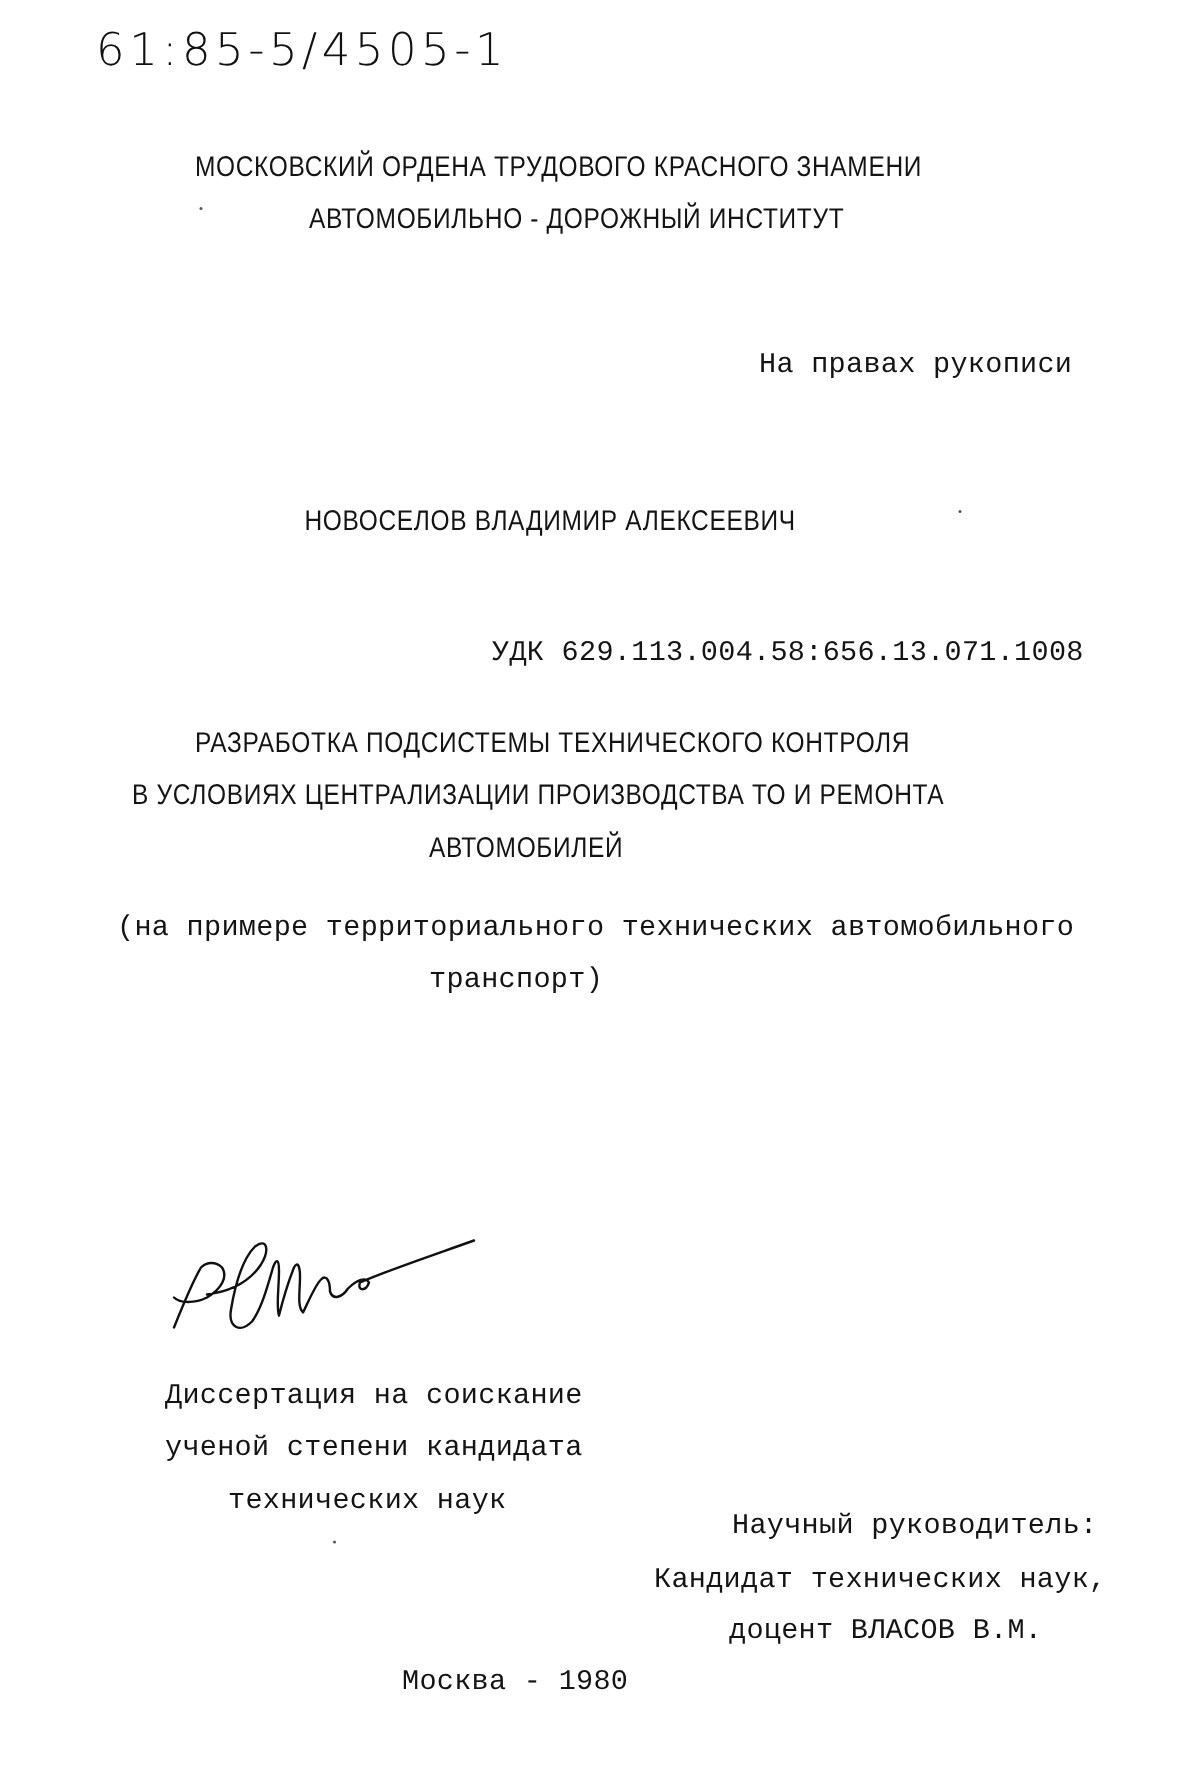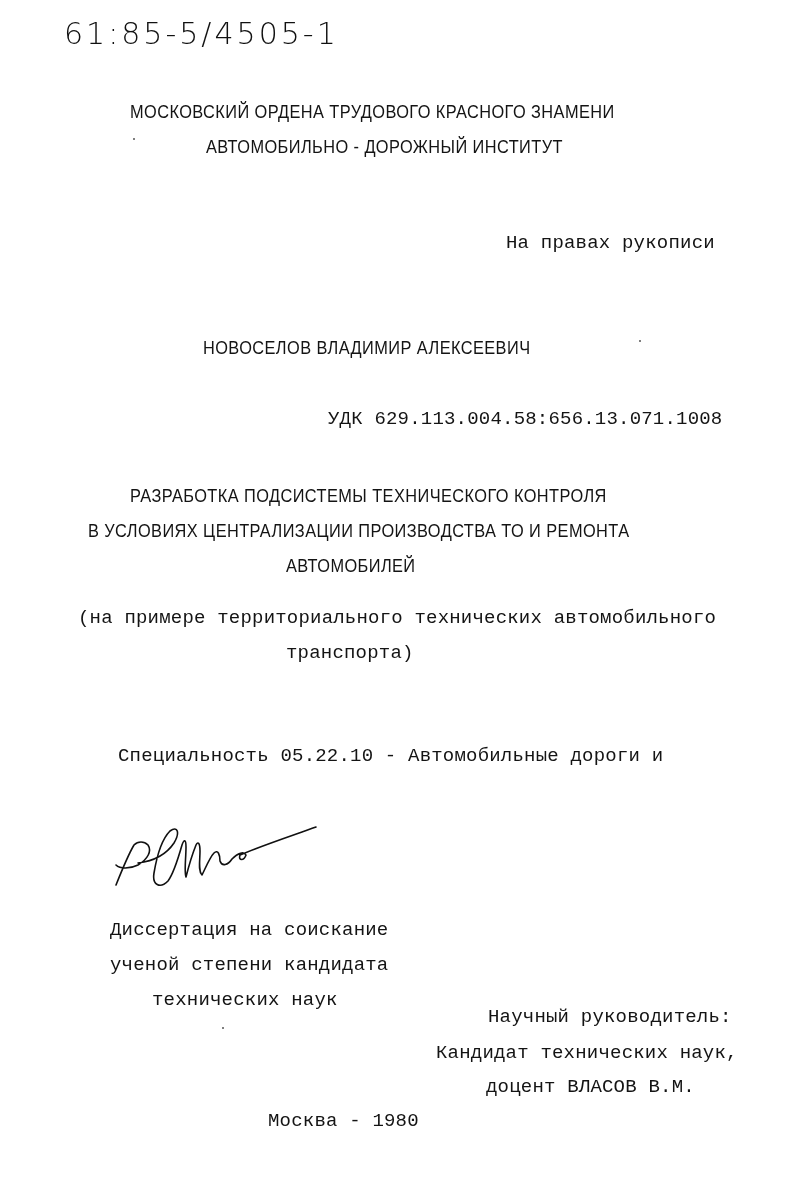--- a/index.html
+++ b/index.html
@@ -19,30 +19,29 @@
 
   <div class="abs hand" style="left:64px; top:16px;">61:85-5/4505-1</div>
 
   <div class="abs caps" style="left:130px; top:101px;">МОСКОВСКИЙ  ОРДЕНА  ТРУДОВОГО  КРАСНОГО  ЗНАМЕНИ</div>
   <div class="abs caps" style="left:206px; top:136px;">АВТОМОБИЛЬНО - ДОРОЖНЫЙ ИНСТИТУТ</div>
 
   <div class="abs mono" style="left:506px; top:232px;">На правах рукописи</div>
 
   <div class="abs caps" style="left:203px; top:337px;">НОВОСЕЛОВ   ВЛАДИМИР   АЛЕКСЕЕВИЧ</div>
 
-  <div class="abs mono" style="left:328px; top:408px;">УДК 629.113.004.58:656.13.071.1008</div>
+  <div class="abs mono" style="left:328px; top:424px;">УДК 629.113.004.58:656.13.071.1008</div>
 
   <div class="abs caps" style="left:130px; top:485px;">РАЗРАБОТКА ПОДСИСТЕМЫ ТЕХНИЧЕСКОГО КОНТРОЛЯ</div>
   <div class="abs caps" style="left:88px; top:520px;">В УСЛОВИЯХ ЦЕНТРАЛИЗАЦИИ ПРОИЗВОДСТВА ТО И РЕМОНТА</div>
   <div class="abs caps" style="left:286px; top:555px;">АВТОМОБИЛЕЙ</div>
 
   <div class="abs mono" style="left:78px; top:607px;">(на примере территориального технических автомобильного</div>
-  <div class="abs mono" style="left:286px; top:642px;">транспорта)</div>
+  <div class="abs mono" style="left:286px; top:642px;">транспорт)</div>
 
-  <div class="abs mono" style="left:118px; top:745px;">Специальность 05.22.10 - Автомобильные дороги и</div>
 
   <svg class="sig" width="215" height="80" viewBox="0 0 215 80">
     <path d="M8 70 C14 55 20 40 26 30 C30 26 36 26 40 30 C44 36 40 44 30 50 C22 54 12 54 8 50 M30 48 C46 46 58 40 66 28 C72 18 70 10 62 16 C52 26 48 46 46 58 C44 70 52 74 60 66 C66 58 70 44 74 30 C76 24 78 24 78 32 C78 44 76 56 78 62 C80 54 84 40 88 30 C90 26 92 28 92 36 C92 46 90 56 94 60 C98 52 102 42 106 38 C110 34 112 40 112 46 C114 52 120 50 124 44 C130 38 136 36 138 40 C136 46 130 46 132 40 C150 32 180 22 208 12" fill="none" stroke="#111" stroke-width="1.6" stroke-linecap="round" stroke-linejoin="round"></path>
   </svg>
 
   <div class="abs mono" style="left:110px; top:919px;">Диссертация на соискание</div>
   <div class="abs mono" style="left:110px; top:954px;">ученой степени кандидата</div>
   <div class="abs mono" style="left:152px; top:989px;">технических наук</div>
 
   <div class="abs mono" style="left:488px; top:1006px;text-align:center;">Научный руководитель:</div>

